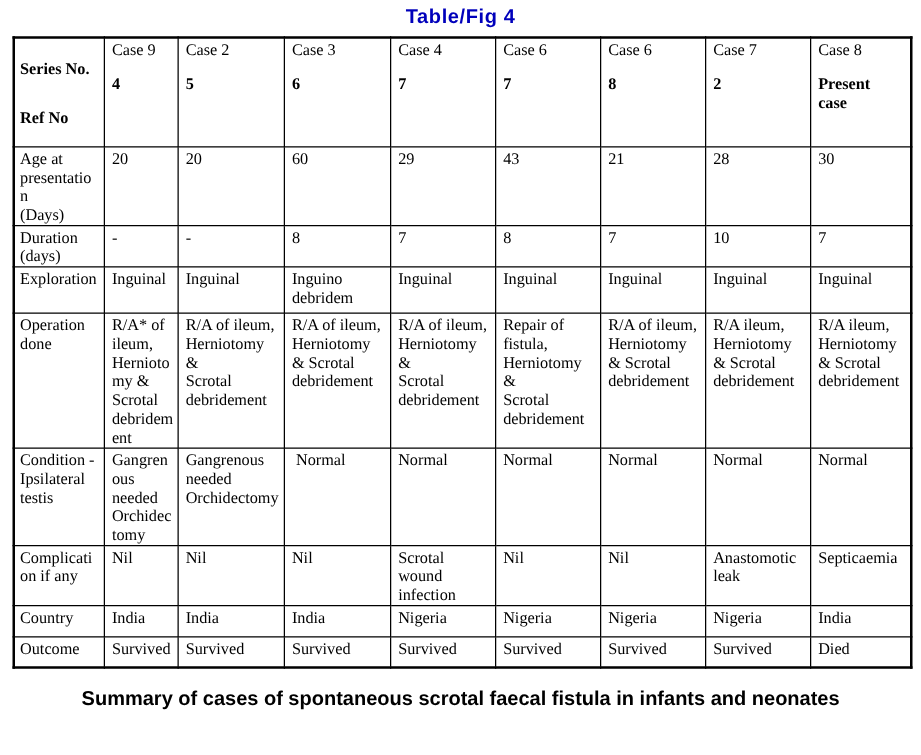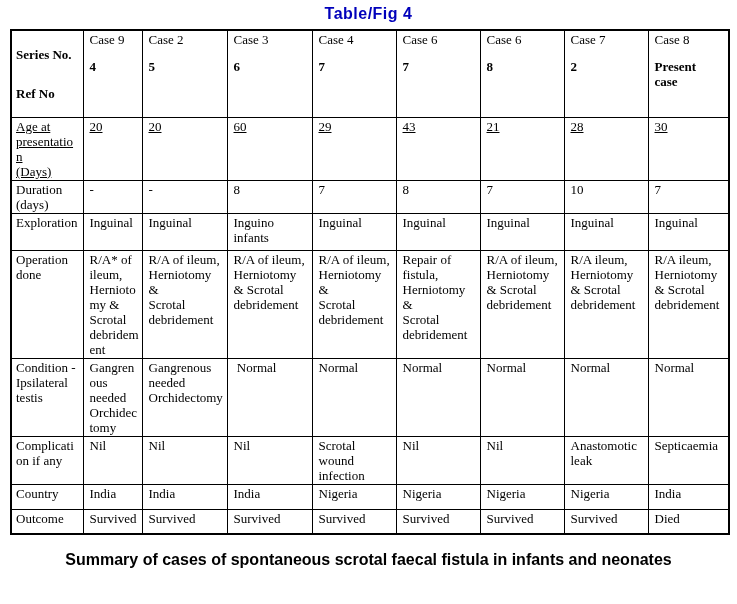--- a/index.html
+++ b/index.html
@@ -72,21 +72,21 @@
           <th class="case-hdr"><div class="hdr-case">Case 4</div><div class="hdr-ref">7</div></th>
           <th class="case-hdr"><div class="hdr-case">Case 6</div><div class="hdr-ref">7</div></th>
           <th class="case-hdr"><div class="hdr-case">Case 6</div><div class="hdr-ref">8</div></th>
           <th class="case-hdr"><div class="hdr-case">Case 7</div><div class="hdr-ref">2</div></th>
           <th class="case-hdr"><div class="hdr-case">Case 8</div><div class="hdr-ref">Present
 case</div></th>
         </tr>
     </thead>
     <tbody>
 
-    <tr style="height: 56px; text-decoration: underline;">
+    <tr style="height: 56px;">
           <td class="row-label">Age at
 presentatio
 n
 (Days)</td>
           <td class="cell">20</td>
           <td class="cell">20</td>
           <td class="cell">60</td>
           <td class="cell">29</td>
           <td class="cell">43</td>
           <td class="cell">21</td>
@@ -103,21 +103,21 @@
           <td class="cell">8</td>
           <td class="cell">7</td>
           <td class="cell">10</td>
           <td class="cell">7</td>
         </tr>
         <tr style="height: 37px;">
           <td class="row-label">Exploration</td>
           <td class="cell">Inguinal</td>
           <td class="cell">Inguinal</td>
           <td class="cell">Inguino
-infants</td>
+debridem</td>
           <td class="cell">Inguinal</td>
           <td class="cell">Inguinal</td>
           <td class="cell">Inguinal</td>
           <td class="cell">Inguinal</td>
           <td class="cell">Inguinal</td>
         </tr>
         <tr style="height: 108px; margin-top: 14px;">
           <td class="row-label">Operation
 done</td>
           <td class="cell">R/A* of

